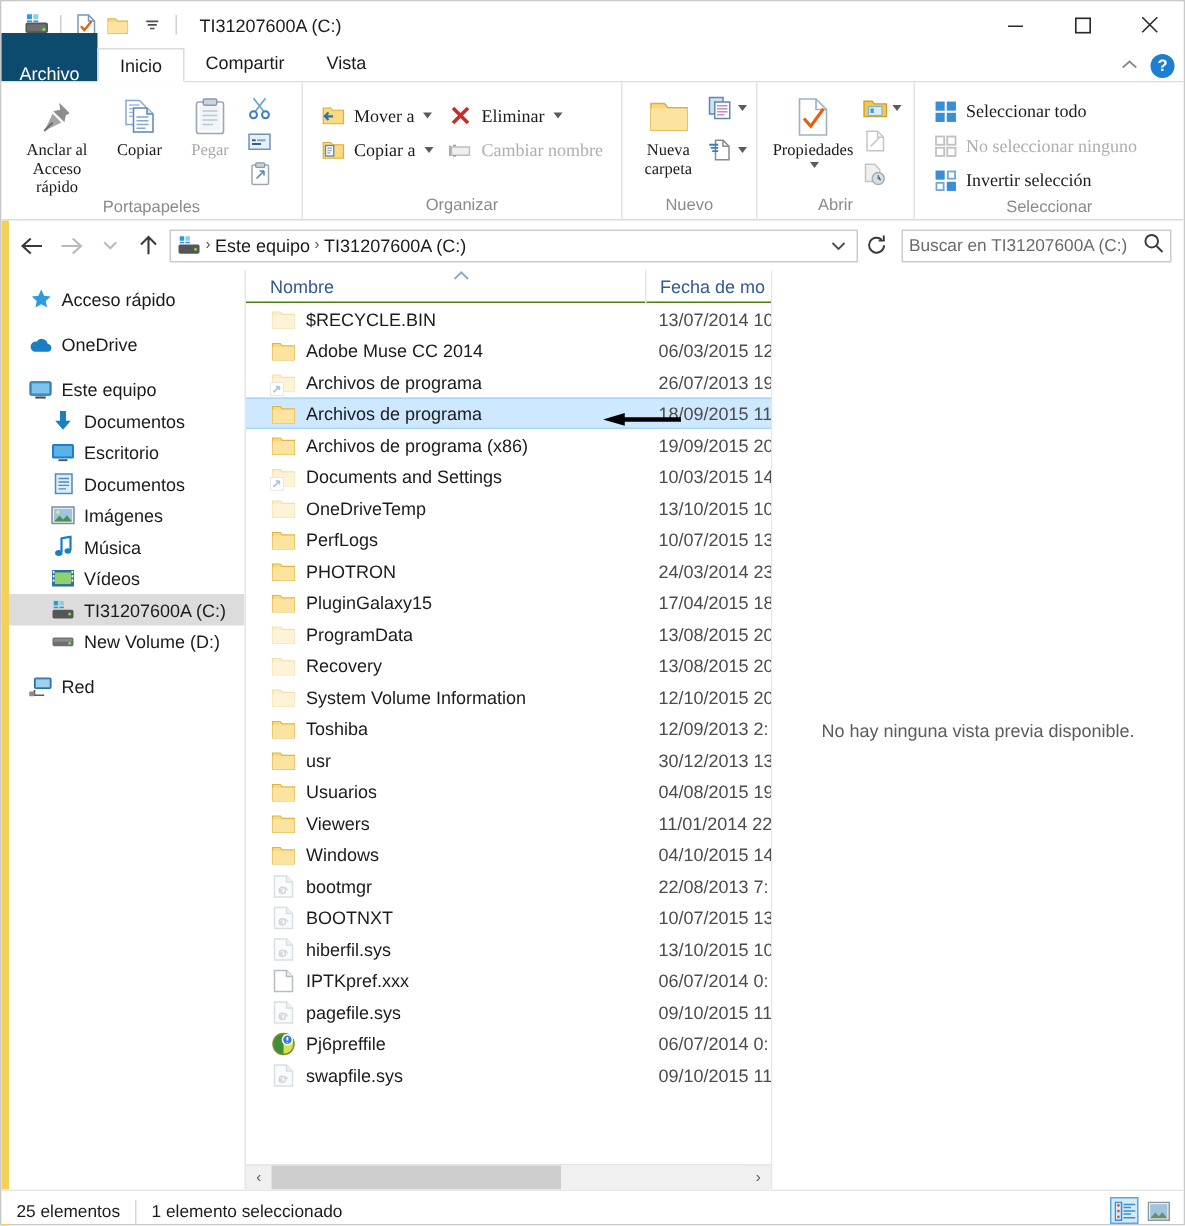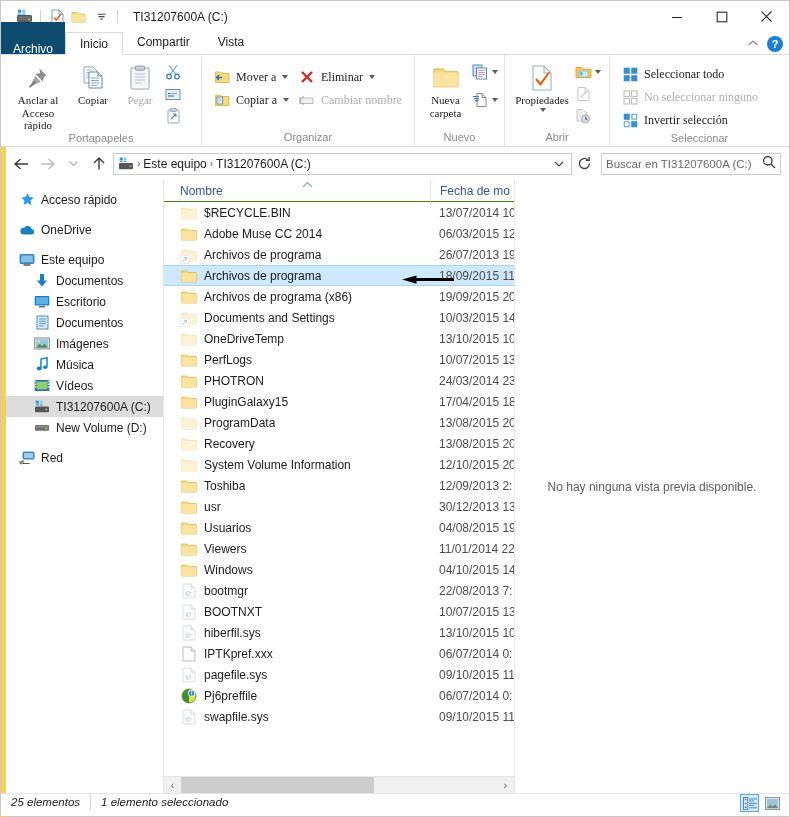--- a/index.html
+++ b/index.html
@@ -134,21 +134,21 @@
   .hs-track { flex:1; height:17px; background:#f0f0f0; position:relative; }
   .hs-thumb { position:absolute; left:0; top:0; height:17px; width:193px; background:#cdcdcd; }
 
   
   .preview { flex:1; display:flex; align-items:center; justify-content:center; background:#fff; }
   .preview .pt { font-size:12px; color:#5c5c5c; }
 
   
   .statusbar {
     height:23px; flex:0 0 23px; border-top:1px solid #e6e6e6;
-    display:flex; align-items:flex-start; background:#fff; position:relative;font-style:italic;
+    display:flex; align-items:flex-end; background:#fff; position:relative;
   }
   .st-item { font-size:11.5px; color:#1b1b1b; padding:0 10px; height:16px; line-height:16px; white-space:nowrap; }
   .st-item + .st-item { border-left:1px solid #d8d8d8; }
   .viewbtns { position:absolute; right:7px; display:flex; gap:4px; align-items:center; }
   .vbtn { width:19px; height:18px; display:flex; align-items:center; justify-content:center; }
   .vbtn.on { background:#d6eaf9; border:1px solid #5fa8dd; }
 
   .leftedge { position:absolute; left:0; top:0; width:5px; height:817px; background:#f5cf5a; }
 </style>
 </head>

